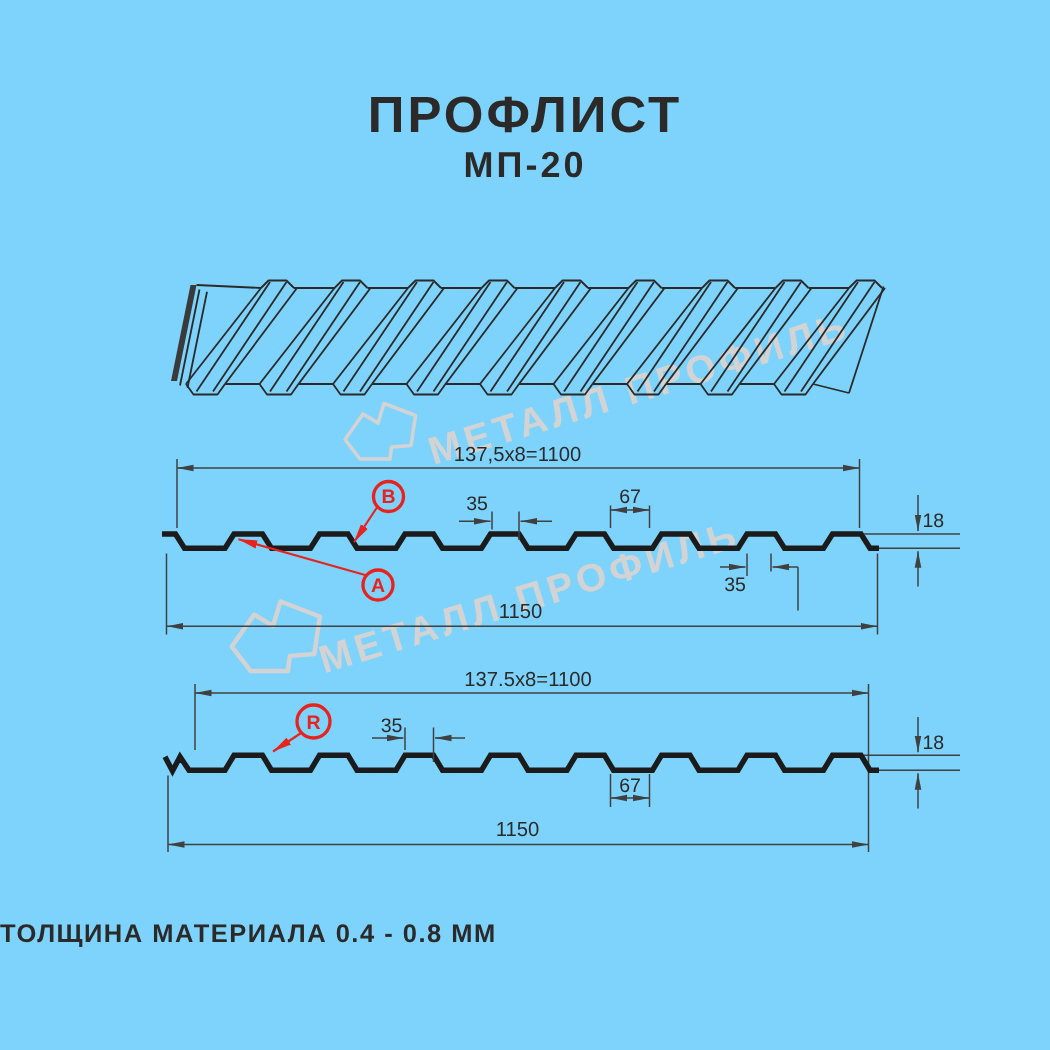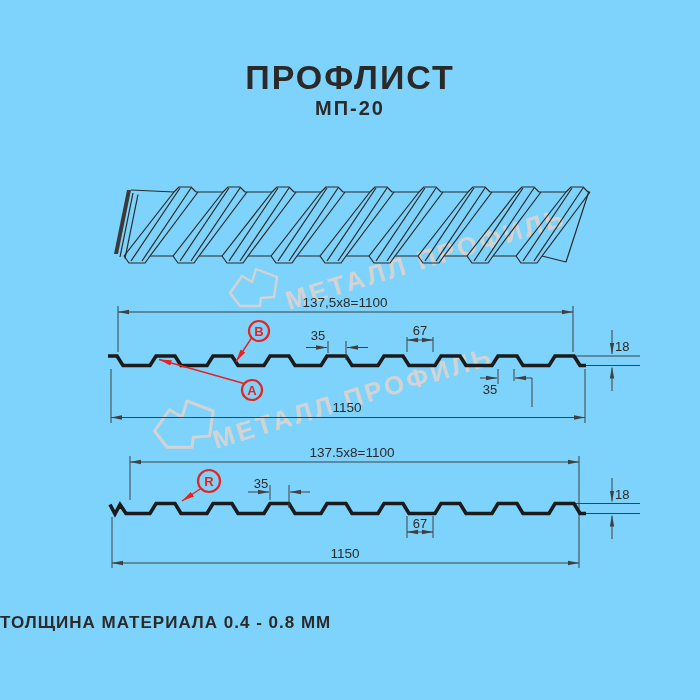--- a/index.html
+++ b/index.html
@@ -1,21 +1,21 @@
 <!DOCTYPE html>
 <html><head>
 <meta charset="utf-8">
 <style>
   html,body{margin:0;padding:0;background:#fff;}
   .page{position:relative;width:700px;height:700px;background:#7dd3fc;overflow:hidden;
         font-family:"Liberation Sans",sans-serif;color:#2b2a29;}
   .title{position:absolute;top:58px;left:0;width:700px;text-align:center;
          font-size:34px;font-weight:700;letter-spacing:2px;color:#2b2a29;}
   .subtitle{position:absolute;top:97px;left:0;width:700px;text-align:center;
-            font-size:20px;font-weight:700;letter-spacing:2px;color:#2b2a29;}
+            font-size:24px;font-weight:700;letter-spacing:2px;color:#2b2a29;}
   .footer{position:absolute;top:613px;left:0;width:700px;text-align:left;
           font-size:17px;font-weight:700;letter-spacing:1px;color:#2b2a29;}
   svg{position:absolute;left:0;top:0;}
   svg text{font-family:"Liberation Sans",sans-serif;fill:#2b2a29;font-size:13px;}
   text.dimlbl{font-size:13px;}
   text.dimlbl-big{font-size:13.5px;}
   text.redlbl{fill:#e8231e;font-weight:700;font-size:13px;text-anchor:middle;}
   text.wm{fill:#d3d3d3;font-size:26px;font-weight:700;letter-spacing:3px;}
   .thin{stroke:#404040;stroke-width:1;fill:none;}
   .thick{stroke:#1b1b1b;stroke-width:3.6;fill:none;stroke-linejoin:miter;}

